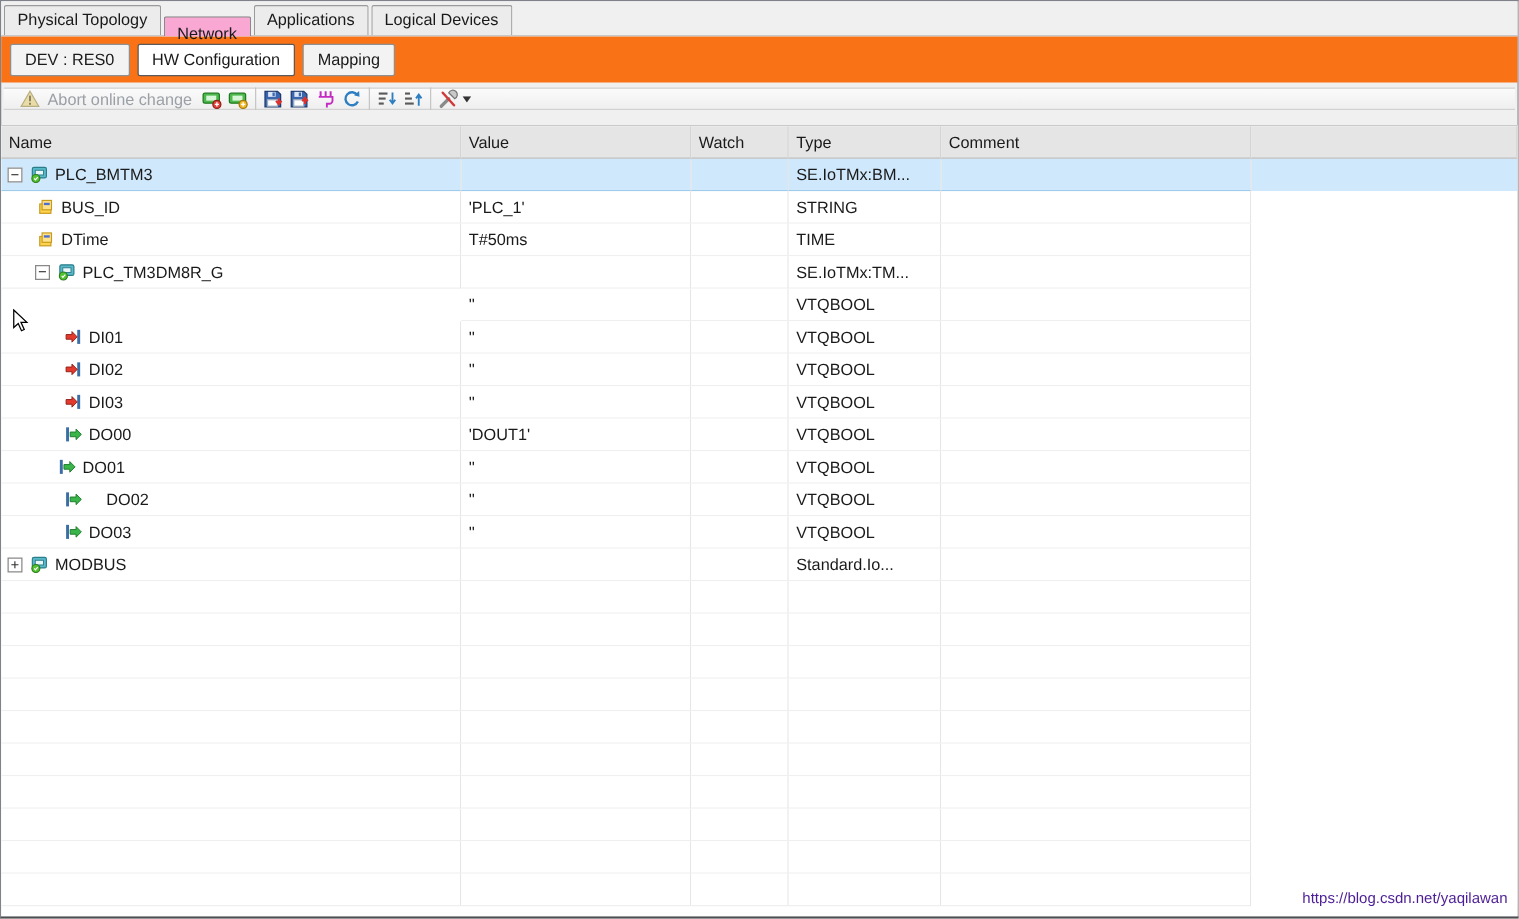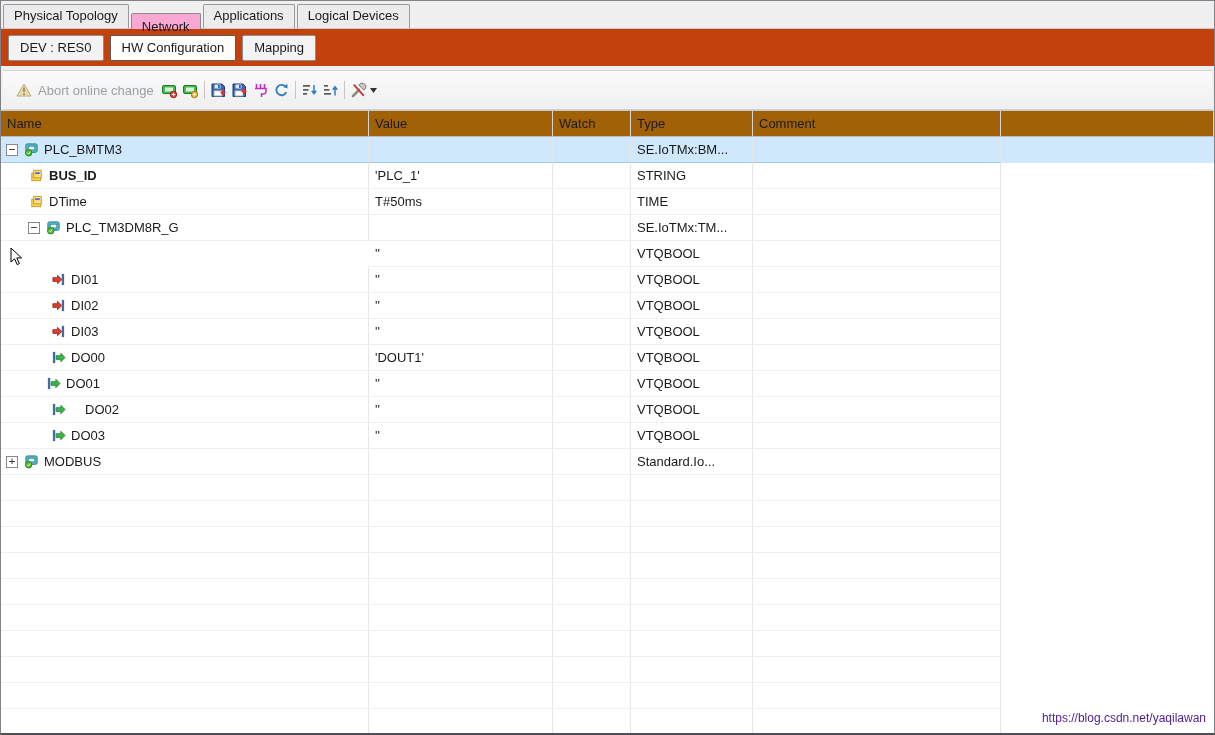--- a/index.html
+++ b/index.html
@@ -9,39 +9,39 @@
     background:#f0f0f0;display:flex;flex-direction:column;position:relative}
 
   
   .tabstrip1{display:flex;align-items:flex-end;height:28px;background:#f0f0f0;
     padding-left:2px;border-bottom:1px solid #c8c8c8;position:relative}
   .tab1{height:24px;line-height:22px;padding:0 10px;border:1px solid #9a9a9a;border-bottom:none;
     background:#ececec;margin-right:2px;border-radius:2px 2px 0 0;cursor:default;white-space:nowrap}
   .tab1.active{height:16px;line-height:25px;background:#f9a8d4;margin-bottom:-1px;z-index:2;border-color:#8a8a8a}
 
   
-  .tabstrip2{height:37px;display:flex;align-items:center;padding:0 7px;gap:6px;background:#c2410c}
+  .tabstrip2{height:37px;display:flex;align-items:center;padding:0 7px;gap:6px;background:#f97316}
   .tab2{height:26px;line-height:24px;padding:0 11px;border:1px solid #8f8f8f;background:#f3f3f3;
     border-radius:2px;white-space:nowrap}
   .tab2.active{background:#fff;border-color:#5a5a5a}
 
   
-  .toolbar{height:40px;margin:4px 2px 0 2px;display:flex;align-items:center;gap:0;padding:0 7px;
+  .toolbar{height:18px;margin:4px 2px 12px 2px;display:flex;align-items:center;gap:0;padding:0 7px;
     background:linear-gradient(#fbfbfb,#efefef);border:1px solid #d2d2d2;border-left:none;border-right:none}
   .abort{display:flex;align-items:center;gap:5px;color:#9aa0a6;padding:2px 5px;white-space:nowrap}
   .tbicon{width:21px;height:21px;display:flex;align-items:center;justify-content:center;border-radius:2px}
   .tbsep{width:1px;height:18px;background:#c6c6c6;margin:0 3px}
   .caret{width:10px;height:21px;display:flex;align-items:center;justify-content:center}
 
   
   .grid{flex:1;background:#fff;border-top:1px solid #c9c9c9;display:flex;flex-direction:column;overflow:hidden}
   .gridrow{display:flex;height:26px;flex:none}
   .cell{border-right:1px solid #e6e6e6;border-bottom:1px solid #efefef;display:flex;align-items:center;
     padding:0 6px;overflow:hidden;white-space:nowrap;background:#fff}
-  .head .cell{border-right:1px solid #d4d4d4;border-bottom:1px solid #bdbdbd;background:#a16207;color:#1a1a1a}
+  .head .cell{border-right:1px solid #d4d4d4;border-bottom:1px solid #bdbdbd;background:#e5e5e5;color:#1a1a1a}
   .c0{width:368px}.c1{width:184px}.c2{width:78px}.c3{width:122px}.c4{width:248px}
   .cf{flex:1;border-right:none;border-bottom:none}
   .row.selected .cell{background:#cfe8fc;border-bottom-color:#9fcbea}
   .row.selected{box-shadow:inset 0 1px 0 #b3d9f2}
   .gridbody{flex:1;overflow:hidden}
 
   .toggle{width:12px;height:12px;border:1px solid #898989;background:#fff;font-size:11px;line-height:10px;
     text-align:center;margin-right:5px;flex:none;color:#333;font-family:"DejaVu Sans Mono",monospace}
   .treeicon{width:17px;height:16px;display:inline-flex;align-items:center;justify-content:center;
     margin-right:4px;flex:none}
@@ -181,21 +181,21 @@
             </span>
             <span>PLC_BMTM3</span>
           </div>
           <div class="cell c1"></div>
           <div class="cell c2"></div>
           <div class="cell c3">SE.IoTMx:BM...</div>
           <div class="cell c4"></div>
           <div class="cell cf"></div>
         </div>
         <div class="gridrow row">
-          <div class="cell c0" style="padding-left: 27px; font-weight: bold;">
+          <div class="cell c0" style="padding-left: 27px;">
             <span class="treeicon">
               <svg width="15" height="15" viewBox="0 0 16 16">
                 <rect x="3" y="5.5" width="9.5" height="8" fill="#ffd34d" stroke="#c79a1e"></rect>
                 <rect x="5" y="2.5" width="8" height="8" fill="#ffe28a" stroke="#c79a1e"></rect>
                 <rect x="6.5" y="4.5" width="5" height="2" fill="#4d6fd0"></rect>
               </svg>
             </span>
             <span>BUS_ID</span>
           </div>
           <div class="cell c1">'PLC_1'</div>

